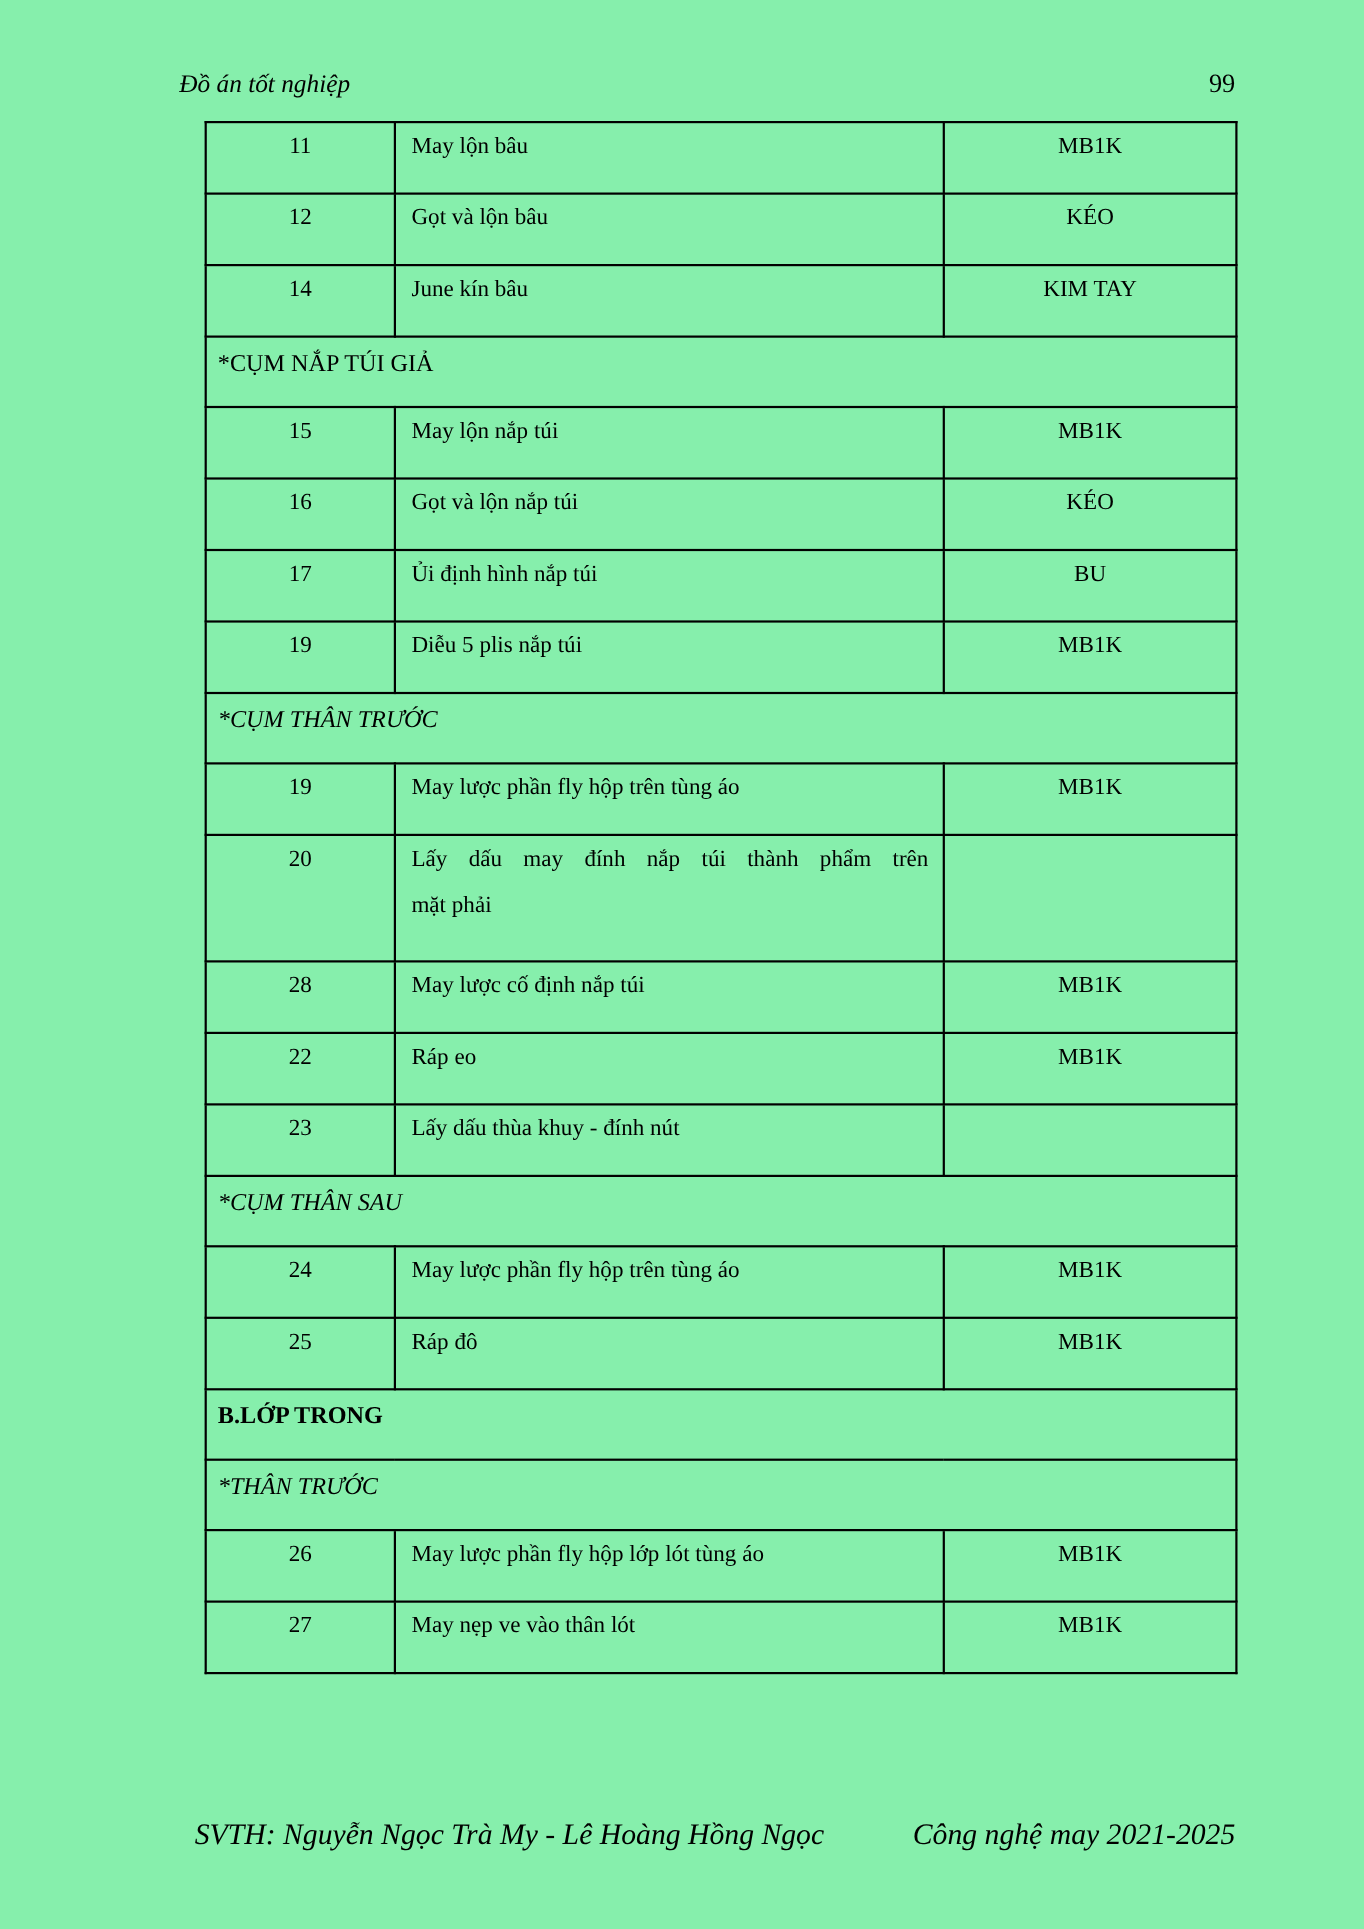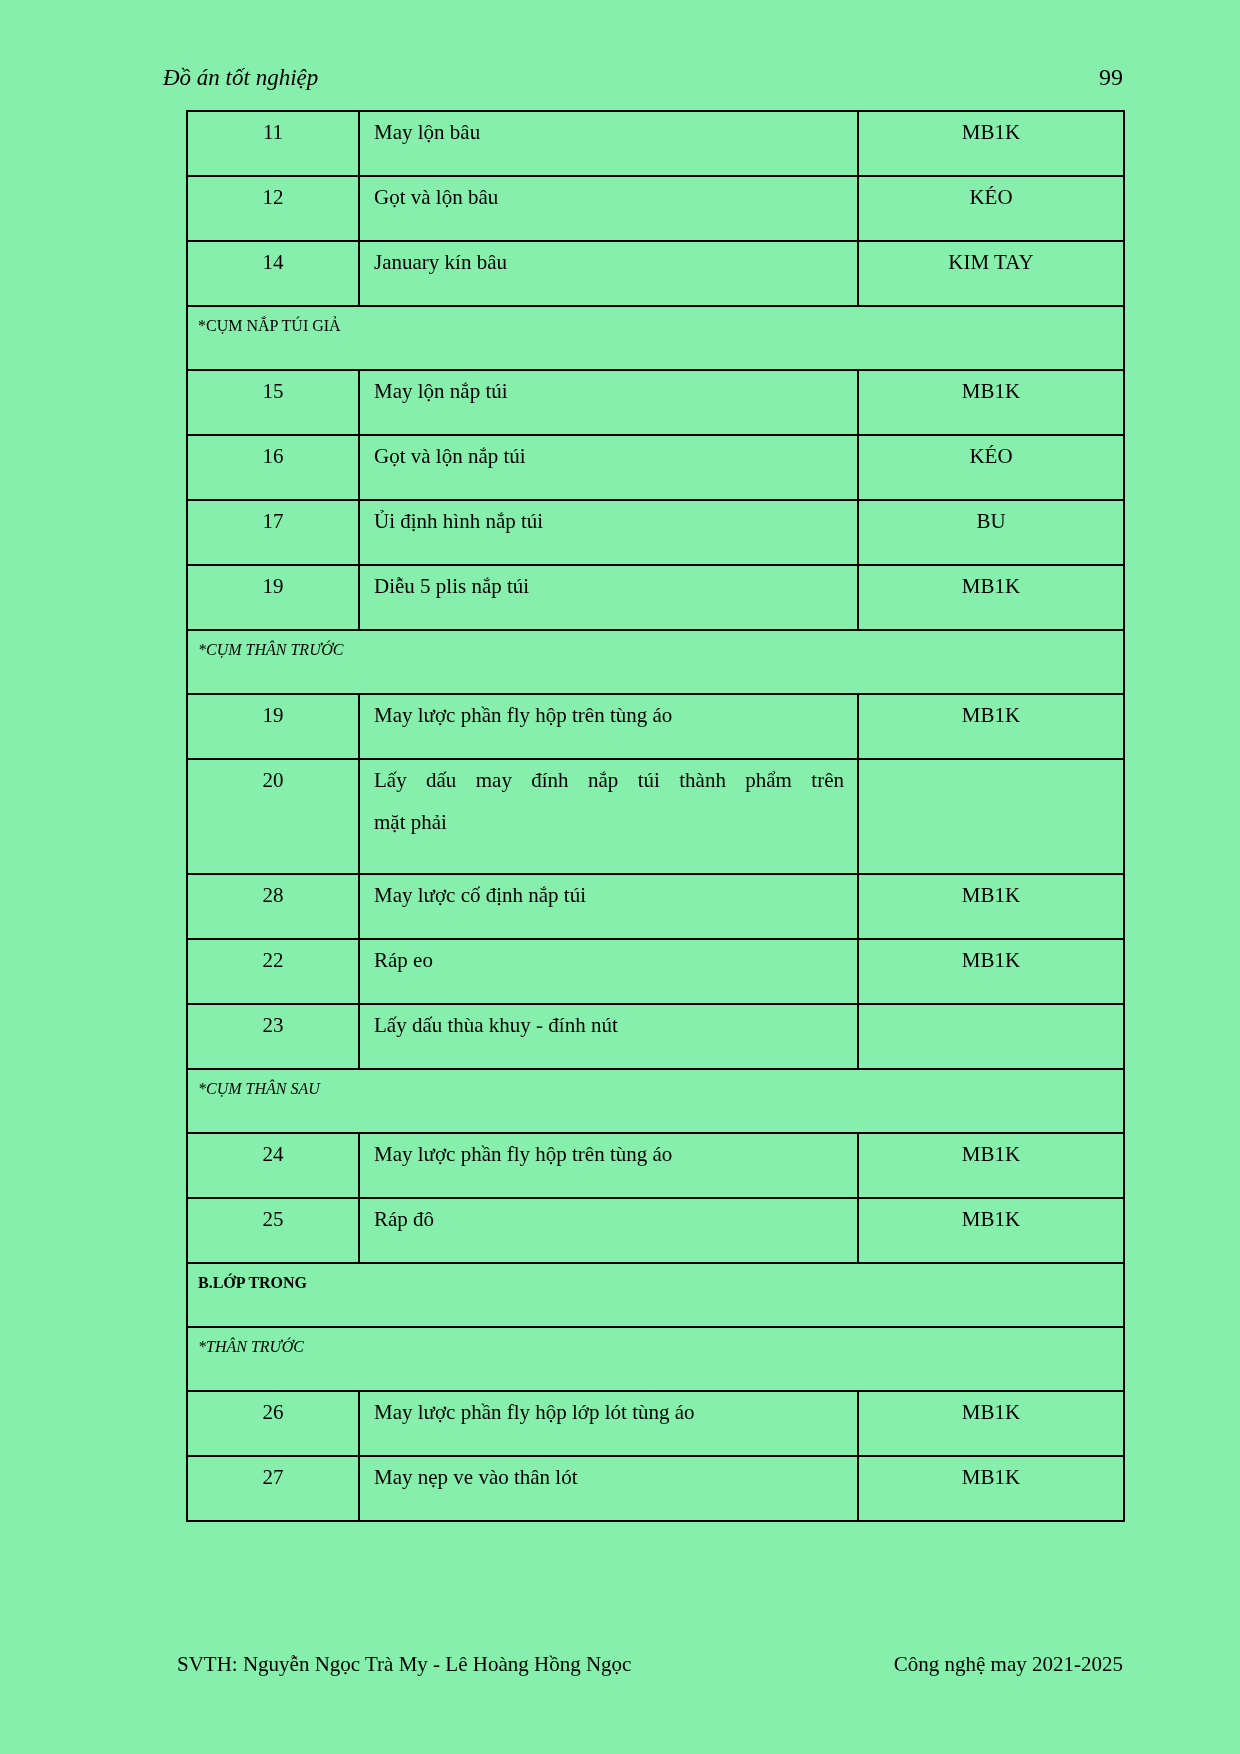--- a/index.html
+++ b/index.html
@@ -50,21 +50,21 @@
     overflow: hidden;
   }
   tr.tall td { height: 115px; }
   td.num-cell { text-align: center; }
   td.desc-cell { padding-left: 14px; padding-right: 13px; }
   td.machine-cell { text-align: center; }
   td.section-cell {
     height: 64px;
     padding-left: 10px;
     padding-top: 10px;
-    font-size: 16px;
+    font-size: 22px;
   }
   .section-plain { font-style: normal; }
   .section-italic { font-style: italic; }
   .section-bold-underline {
     font-weight: bold;
     text-decoration-thickness: 2px;
     text-underline-offset: 4px;
     text-align: center;
   }
   .justify-first {
@@ -73,21 +73,22 @@
   }
   .desc-line2 { margin-top: 17px; }
   .footer {
     position: absolute;
     top: 1652px;
     left: 177px;
     width: 946px;
     display: flex;
     justify-content: space-between;
     align-items: baseline;
-    font-size: 21px;
+    font-style: italic;
+    font-size: 27px;
     gap: 15px;
   }
 </style>
 </head>
 <body>
 
 <div class="page">
 
   <div class="header">
     <span class="title">Đồ án tốt nghiệp</span>
@@ -106,21 +107,21 @@
           <td class="desc-cell">May lộn bâu</td>
           <td class="machine-cell">MB1K</td>
         </tr>
         <tr>
           <td class="num-cell">12</td>
           <td class="desc-cell">Gọt và lộn bâu</td>
           <td class="machine-cell">KÉO</td>
         </tr>
         <tr>
           <td class="num-cell">14</td>
-          <td class="desc-cell">January kín bâu</td>
+          <td class="desc-cell">June kín bâu</td>
           <td class="machine-cell">KIM TAY</td>
         </tr>
         <tr>
           <td colspan="3" class="section-cell"><span class="section-plain">*CỤM NẮP TÚI GIẢ</span></td>
         </tr>
         <tr>
           <td class="num-cell">15</td>
           <td class="desc-cell">May lộn nắp túi</td>
           <td class="machine-cell">MB1K</td>
         </tr>

